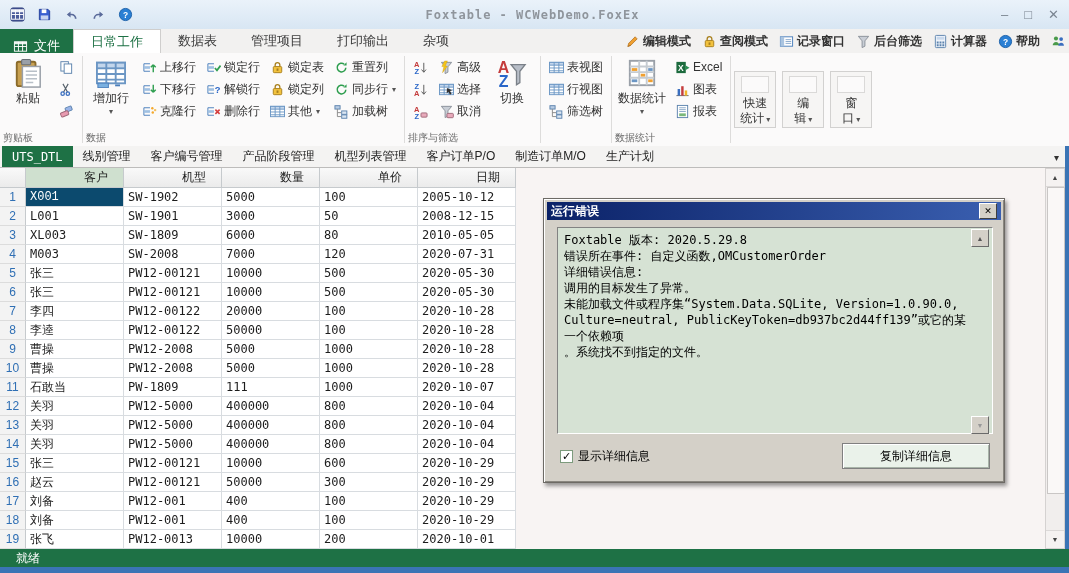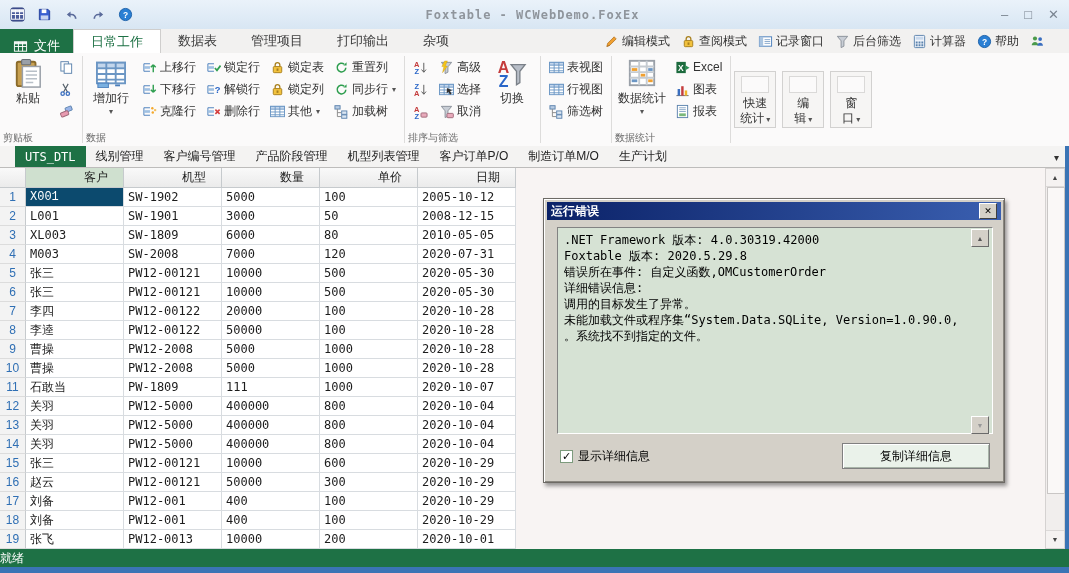--- a/index.html
+++ b/index.html
@@ -22,21 +22,21 @@
 
   
   .tabrow{position:absolute;left:0;top:29px;width:100%;height:24px;background:#f2f1f0;
     border-bottom:1px solid #cfcecd;display:flex;align-items:stretch;}
   .filebtn{background:#1e7145;color:#fff;display:flex;gap:6px;align-items:center;
     padding:17px 13px;font-size:13px;}
   .rtabs{display:flex;align-items:stretch;}
   .rtab{padding:0 17px;display:flex;align-items:center;font-size:13px;color:#3c3c3c;}
   .rtab.active{background:#fff;color:#1e7145;border:1px solid #cfcecd;border-bottom:1px solid #fff;
     margin-bottom:-1px;}
-  .qcmds{margin-left:auto;display:flex;align-items:center;gap:11px;padding-right:24px;}
+  .qcmds{margin-left:auto;display:flex;align-items:center;gap:11px;padding-right:3px;font-weight:bold;}
   .qcmd{display:flex;align-items:center;gap:3px;color:#333;font-size:12px;white-space:nowrap;}
 
   
   .ribbon{position:absolute;left:0;top:53px;width:100%;height:93px;background:#fbfafa;
     border-bottom:1px solid #d5d4d3;display:flex;align-items:stretch;}
   .rgroup{display:flex;flex-direction:column;padding:1px 3px 0;}
   .gbody{flex:1;display:flex;align-items:stretch;gap:1px;}
   .glabel{height:16px;font-size:10px;color:#6a6a6a;line-height:15px;white-space:nowrap;}
   .gsep{width:1px;background:#dddcdb;margin:3px 0;flex:none;}
   .bigbtn{min-width:44px;display:flex;flex-direction:column;align-items:center;padding:4px 3px 0;
@@ -47,21 +47,21 @@
   .sbtn{height:22px;display:flex;align-items:center;gap:3px;padding:0 5px;font-size:12px;
     color:#333;white-space:nowrap;}
   .sbtn.hasdd::after{content:"▾";font-size:8px;color:#555;margin-left:1px;}
   .boxbtn{width:40px;border:1px solid #d2d1d0;background:#f6f5f4;margin:18px 3px;display:flex;
     flex-direction:column;align-items:center;padding-top:4px;font-size:12px;color:#333;line-height:15px;}
   .boxicon{width:26px;height:26px;border:1px solid #dad9d8;background:#fbfafa;margin-bottom:3px;}
   .boxdd::after{content:"▾";font-size:8px;color:#555;margin-left:2px;}
 
   
   .sheetstrip{position:absolute;left:0;top:146px;width:100%;height:22px;background:#f4f3f2;
-    border-bottom:1px solid #bdbcbb;display:flex;align-items:stretch;padding-left:15px;box-sizing:border-box;}
+    border-bottom:1px solid #bdbcbb;display:flex;align-items:stretch;padding-left:2px;box-sizing:border-box;}
   .stab{padding:0 10px;display:flex;align-items:center;font-size:12px;color:#222;}
   .stab.active{background:#1e7145;color:#fff;font-family:"DejaVu Sans Mono",monospace;}
   .stabdd{position:absolute;right:10px;top:0;height:22px;display:flex;align-items:center;color:#333;}
   .stabdd::before{content:"▾";font-size:10px;}
 
   
   .grid{position:absolute;left:0;top:168px;font-family:"DejaVu Sans Mono","Liberation Mono",monospace;font-size:12px;}
   .gh{display:flex;height:20px;}
   .corner{width:26px;box-sizing:border-box;background:linear-gradient(#f9f9f9,#ebebeb);
     border-right:1px solid #c6cacd;border-bottom:1px solid #c6cacd;}
@@ -87,21 +87,21 @@
   .sbdn{bottom:0;border-top:1px solid #dcd9d8;border-bottom:none;}
   .sbup::before{content:"▲";font-size:7px;}
   .sbdn::before{content:"▼";font-size:7px;}
   .sthumb{position:absolute;left:1px;top:18px;width:16px;height:305px;background:#faf8f7;
     border:1px solid #c9c6c5;}
 
   .rightstrip{position:absolute;right:0;top:146px;width:4px;height:427px;background:#3a74b5;}
 
   
   .statusbar{position:absolute;left:0;top:549px;width:100%;height:18px;background:#1e7145;
-    color:#fff;display:flex;align-items:center;padding-left:0;box-sizing:border-box;font-size:12px;}
+    color:#fff;display:flex;align-items:center;padding-left:16px;box-sizing:border-box;font-size:12px;}
   .bottomstrip{position:absolute;left:0;top:567px;width:100%;height:6px;background:#3a74b5;}
 
   
   .dialog{position:absolute;left:543px;top:198px;width:462px;height:285px;background:#d4d0c8;
     border:1px solid #6d6a65;box-sizing:border-box;
     box-shadow:inset 1px 1px 0 #fff,inset -1px -1px 0 #8a8780,2px 3px 4px rgba(0,0,0,.4);z-index:10;}
   .dtitle{position:absolute;left:3px;right:3px;top:3px;height:18px;
     background:linear-gradient(90deg,#0b2268,#3a5fb0);color:#fff;font-weight:bold;display:flex;
     align-items:center;padding:0 4px;font-size:12px;}
   .dclose{margin-left:auto;width:16px;height:14px;background:#d4d0c8;border:1px solid;
@@ -888,26 +888,26 @@
     <span>就绪</span>
   </div>
   <div class="bottomstrip"></div>
 
   <div class="dialog">
     <div class="dtitle">
       <span>运行错误</span>
       <div class="dclose"></div>
     </div>
     <div class="dmsg">
-        <div>.NET Framework 版本: 4.0.30319.42000</div>
         <div>Foxtable 版本: 2020.5.29.8</div>
         <div>错误所在事件: 自定义函数,OMCustomerOrder</div>
         <div>详细错误信息:</div>
         <div>调用的目标发生了异常。</div>
         <div>未能加载文件或程序集“System.Data.SQLite, Version=1.0.90.0,</div>
+        <div>Culture=neutral, PublicKeyToken=db937bc2d44ff139”或它的某一个依赖项</div>
         <div>。系统找不到指定的文件。</div>
       </div>
     <div class="dup"></div>
     <div class="ddn"></div>
     <div class="dchk">
       <div class="chkbox checked"></div>
       <span>显示详细信息</span>
     </div>
     <div class="dcopy">
       <span>复制详细信息</span>

